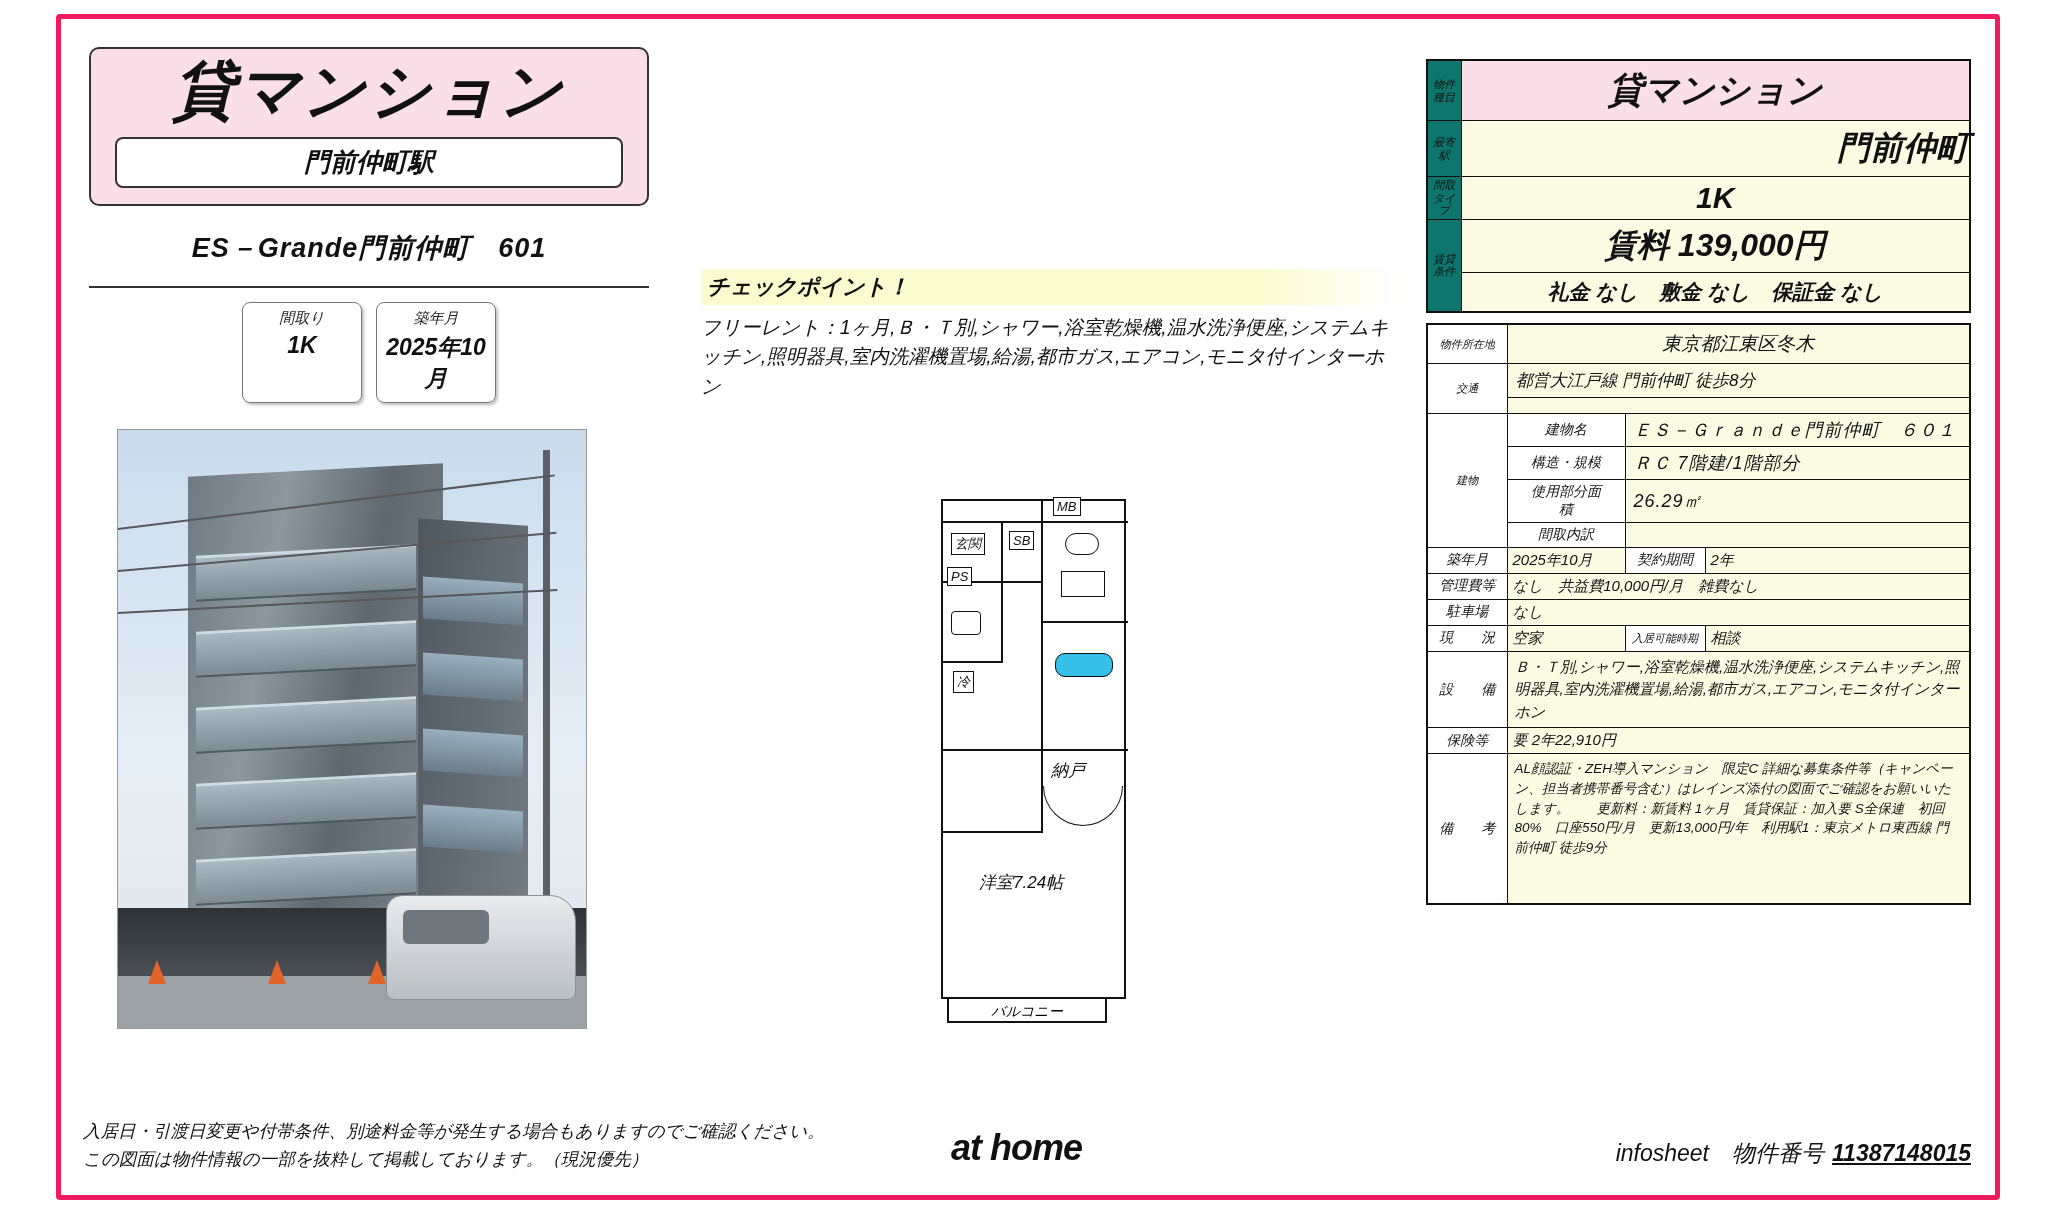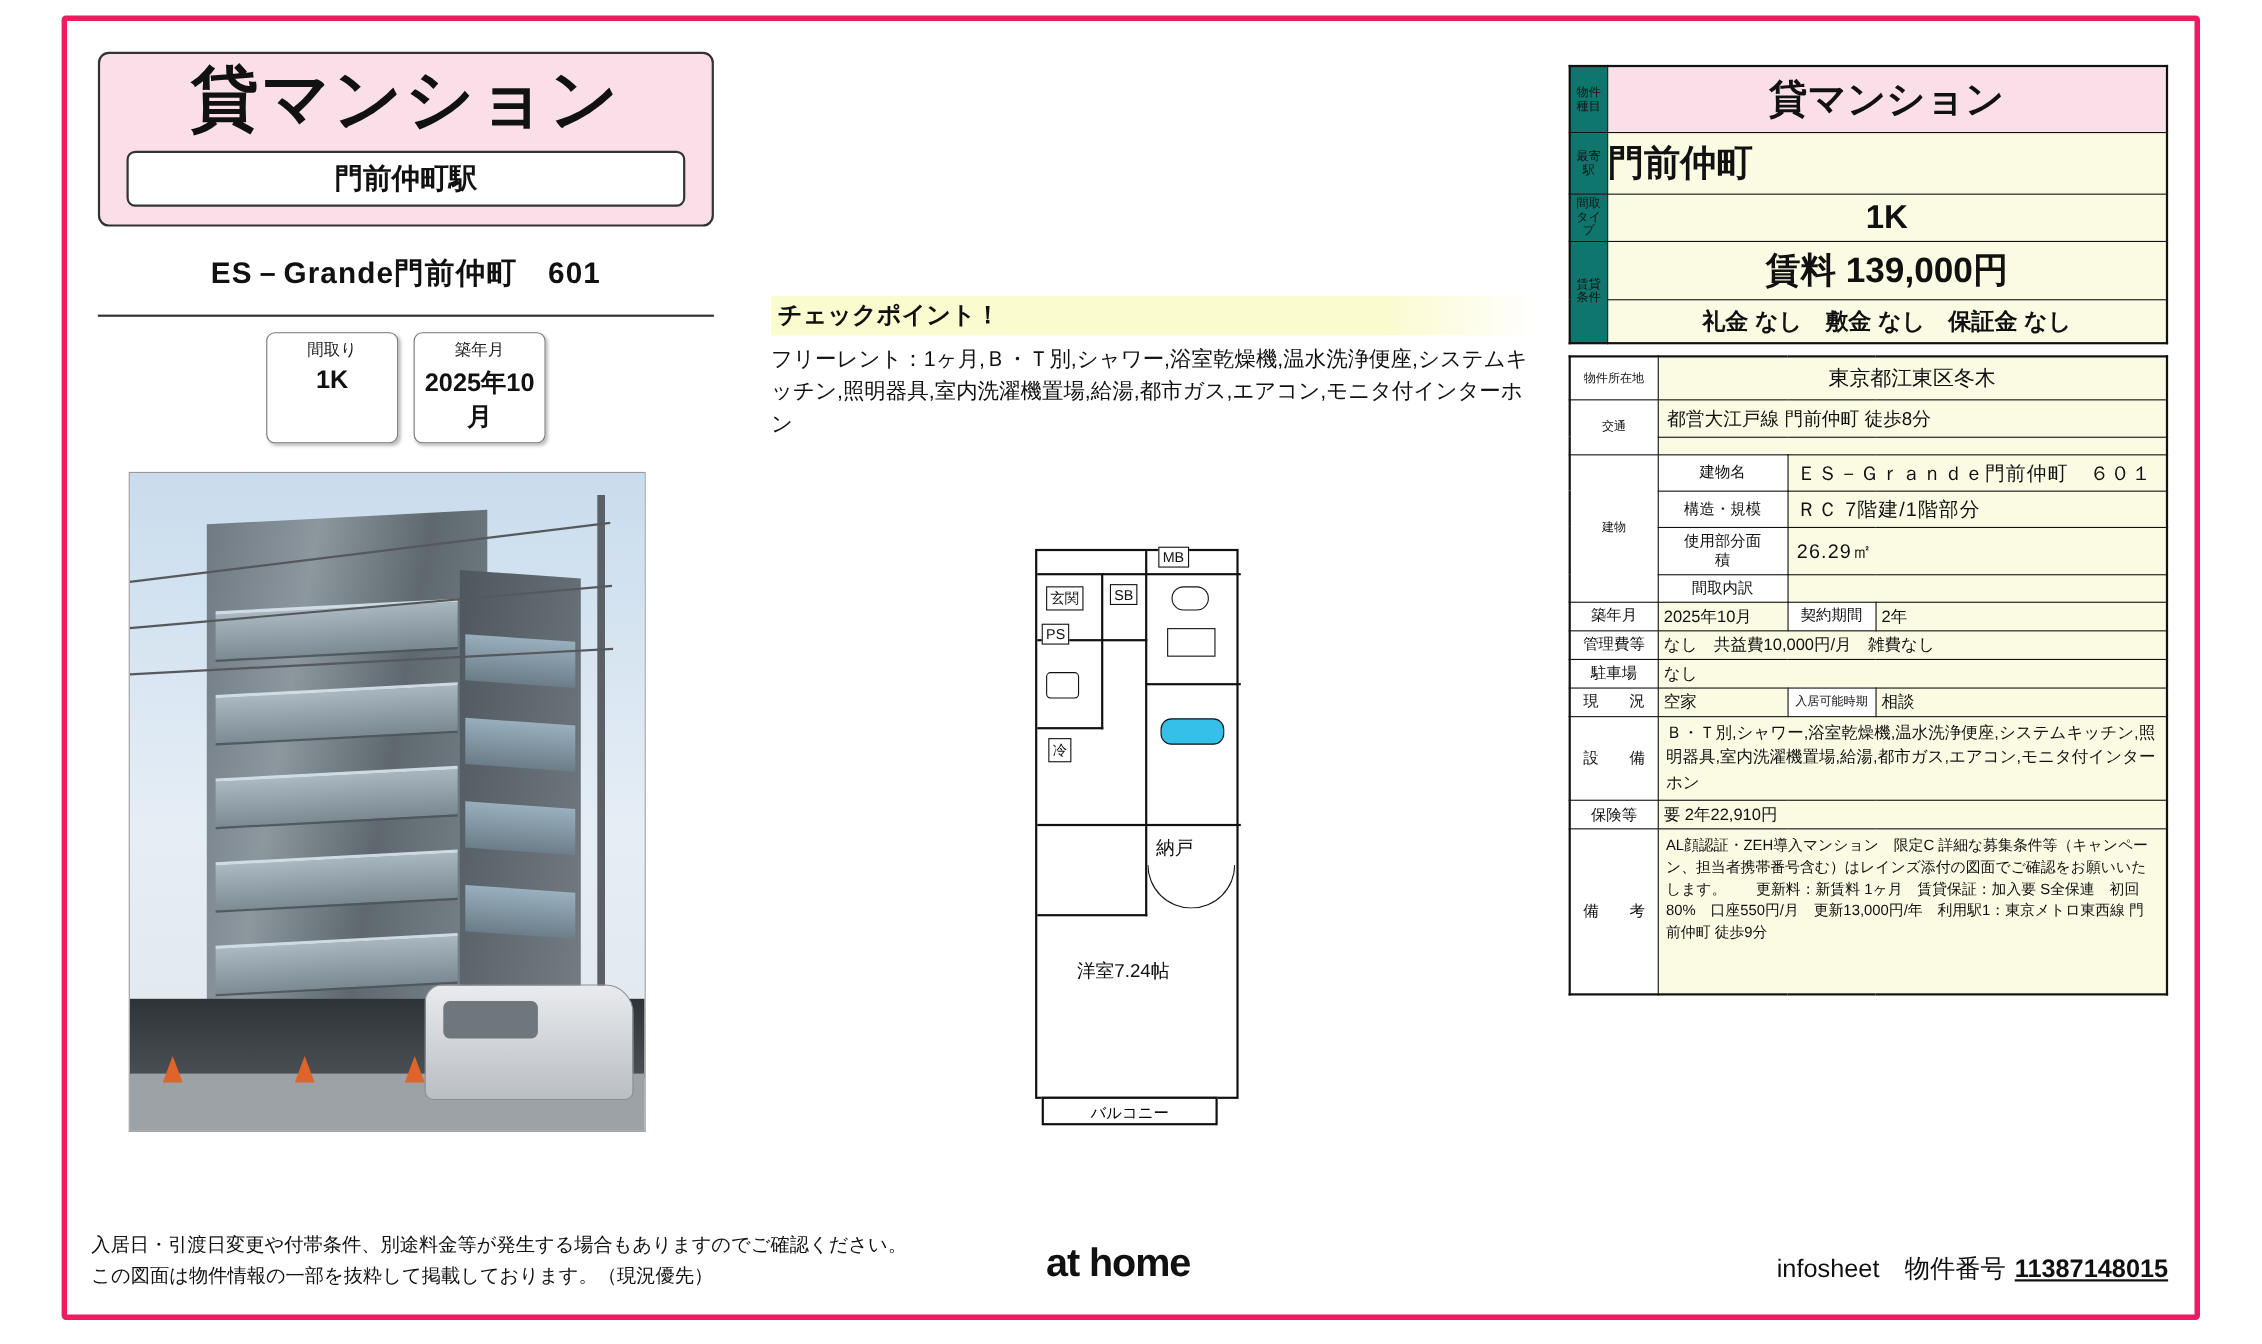--- a/index.html
+++ b/index.html
@@ -9,20 +9,21 @@
     background: #ffffff;
     font-family: "Liberation Sans", sans-serif;
     overflow: hidden;
   }
   .sheet {
     position: absolute; left: 56px; top: 14px;
     width: 1944px; height: 1186px;
     border: 5px solid #ef1b5f;
     border-radius: 4px;
     background: #fff;
+    font-style: italic;
   }
   
   .left-col { position:absolute; left:28px; top:28px; width:560px; }
   .title-box {
     background:#fadfe9; border:2px solid #333; border-radius:10px;
     padding:8px 10px 14px 10px; text-align:center;
   }
   .title-main { font-size:62px; font-weight:bold; letter-spacing:2px; color:#111; line-height:1.1; }
   .title-sub {
     margin:12px 14px 2px 14px; background:#fff; border:2px solid #333; border-radius:8px;
@@ -109,21 +110,21 @@
   
   .right { position:absolute; left:1365px; top:40px; width:545px; }
   table { border-collapse: collapse; }
   .t1 { width:545px; border:2px solid #111; }
   .t1 td { border:1px solid #111; }
   .vlabel {
     width:34px; text-align:center; font-size:11px; line-height:1.15;
     background:#0f766e; color:#111; padding:2px 1px;
   }
   .row-type td.val { background:#fadfe9; text-align:center; font-size:35px; font-weight:bold; padding:6px 0; color:#111;}
-  .row-station td.val { background:#fbfbe4; text-align:left; font-size:33px; font-weight:bold; padding:5px 0; color:#111;}
+  .row-station td.val { background:#fbfbe4; text-align:right; font-size:33px; font-weight:bold; padding:5px 0; color:#111;}
   .row-madori td.val { background:#fbfbe4; text-align:center; font-size:30px; font-weight:bold; padding:2px 0; color:#111;}
   .row-rent td.val { background:#fbfbe4; text-align:center; font-size:32px; font-weight:bold; padding:4px 0; color:#111;}
   .row-cond td.val { background:#fbfbe4; text-align:center; font-size:21px; font-weight:bold; padding:5px 0; color:#111;}
 
   .t2 { width:545px; border:2px solid #111; margin-top:10px; }
   .t2 td { border:1px solid #111; font-size:15px; padding:3px 5px; color:#111; }
   .t2 .vlab { width:34px; text-align:center; font-size:11px; line-height:1.15; }
   .t2 .addr { background:#fbfbe4; font-size:19px; padding:6px 8px;text-align:center; }
   .t2 .access { background:#fbfbe4; font-size:17px; padding:5px 8px; }
   .t2 .blank { background:#fbfbe4; height:16px; }

